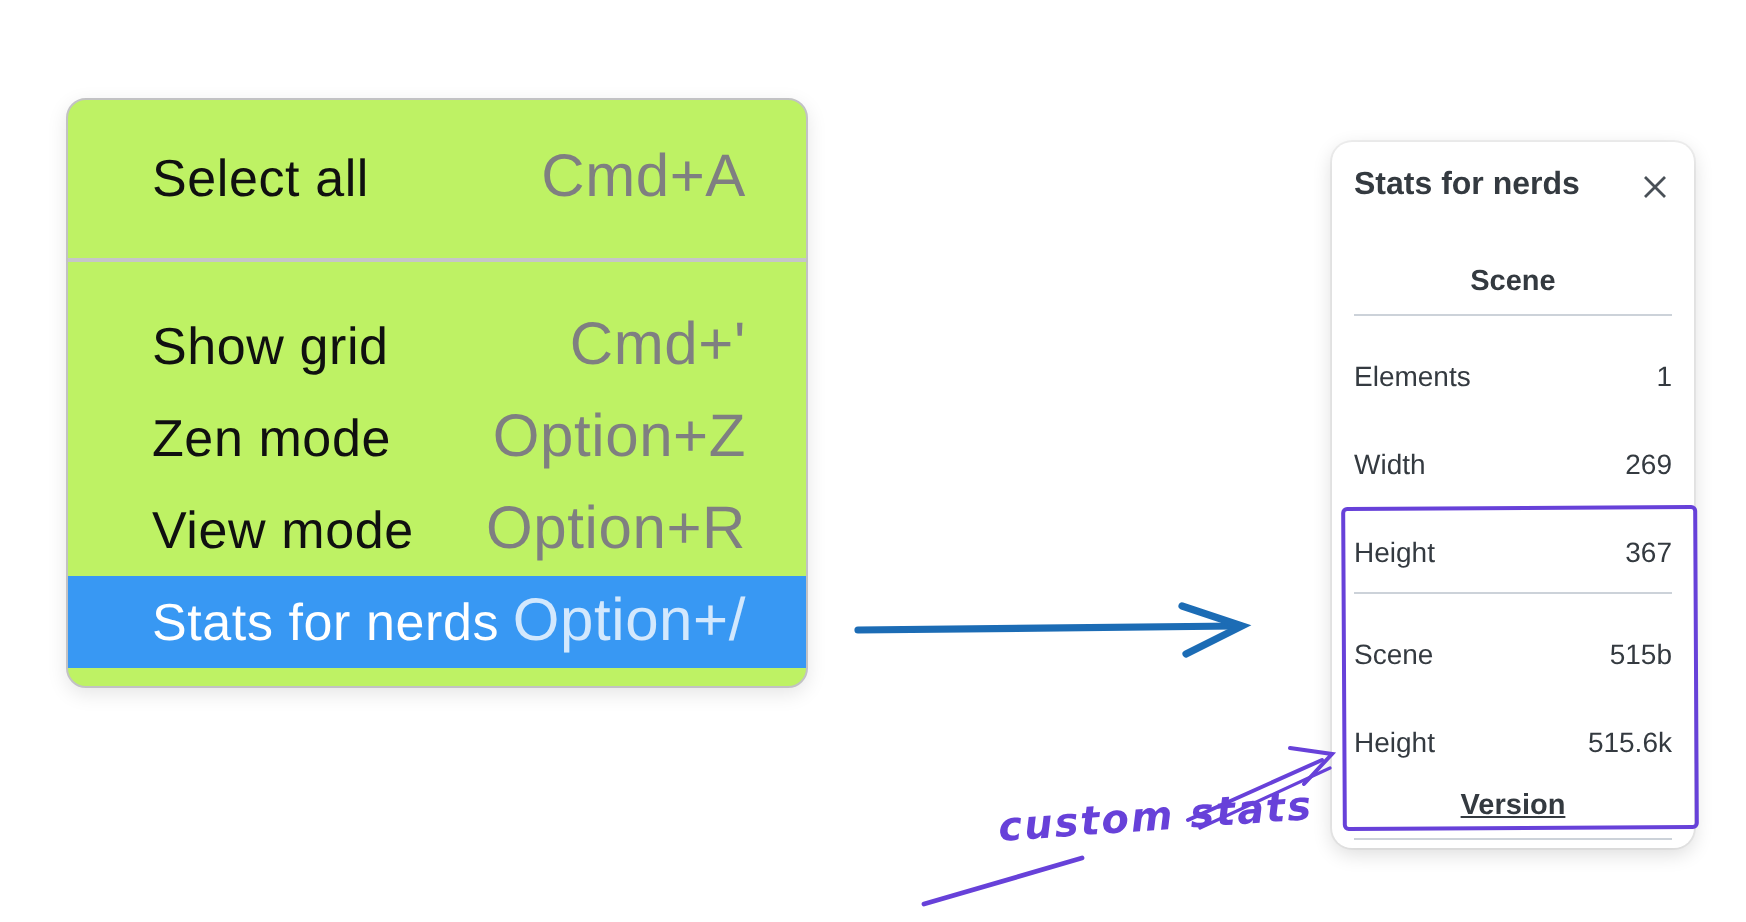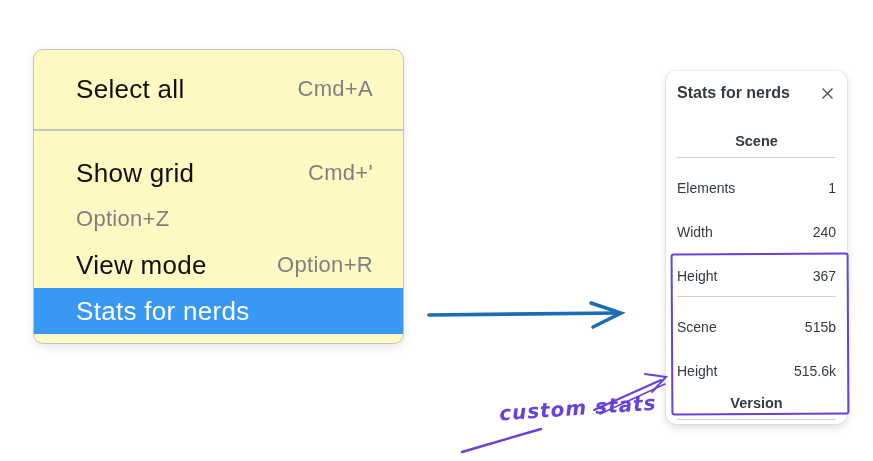--- a/index.html
+++ b/index.html
@@ -15,41 +15,41 @@
     background:#ffffff;
     font-family:"Liberation Sans", sans-serif;
     overflow:hidden;
   }
 
   
   .context-menu{
     position:absolute;
     left:33px; top:49px;
     width:371px; height:295px;
-    background:#fef9c3;
+    background:#bef264;
     border:1px solid #c2c2c4;
     border-radius:10px;
     box-shadow:0 3px 10px rgba(0,0,0,.10);
     padding-top:16px;
     overflow:hidden;
   }
   .menu-item{
     height:46px;
     display:flex;
     align-items:center;
     justify-content:space-between;
     padding:0 30px 0 42px;
     font-size:26px;
     letter-spacing:.3px;
     color:#101010;
     cursor:default;
   }
   .menu-item .shortcut{
     color:#7f7f81;
-    font-size:22px;
+    font-size:30px;
   }
   .menu-item.highlighted{
     background:var(--highlight);
     color:#ffffff;
   }
   .menu-item.highlighted .shortcut{
     color:rgba(255,255,255,.78);
   }
   .menu-separator{
     height:2px;
@@ -86,21 +86,21 @@
     color:#495057;
   }
   .section-heading{
     font-size:14.5px;
     font-weight:700;
     text-align:center;
     line-height:20px;
   }
   .h-scene{margin-top:28px;}
   .h-storage{margin-top:10px;}
-  .h-version{margin-top:8px;}
+  .h-version{margin-top:8px;text-decoration:underline;}
   .section-rule{
     border:none;
     border-top:1px solid #ccd2d9;
     margin-top:6px;
   }
   .stat-rows{margin-top:5px;}
   .stat-row{
     display:flex;
     justify-content:space-between;
     align-items:center;
@@ -153,28 +153,30 @@
   <div class="menu-item">
     <span class="label">Select all</span>
     <span class="shortcut">Cmd+A</span>
   </div>
   <div class="menu-separator"></div>
   <div class="menu-item">
     <span class="label">Show grid</span>
     <span class="shortcut">Cmd+'</span>
   </div>
   <div class="menu-item">
+    <span class="label">Zen mode</span>
     <span class="shortcut">Option+Z</span>
   </div>
   <div class="menu-item">
     <span class="label">View mode</span>
     <span class="shortcut">Option+R</span>
   </div>
   <div class="menu-item highlighted">
     <span class="label">Stats for nerds</span>
+    <span class="shortcut">Option+/</span>
   </div>
 </div>
 
 <div class="stats-panel">
   <div class="panel-header">
     <span class="panel-title">Stats for nerds</span>
     <button class="close-btn">
       <svg width="15" height="15" viewBox="0 0 15 15">
         <path d="M2.5 2.5 L12.5 12.5 M12.5 2.5 L2.5 12.5" stroke="#495057" stroke-width="1.4" fill="none"></path>
       </svg>
@@ -183,21 +185,21 @@
 
   <div class="section-heading h-scene">Scene</div>
   <hr class="section-rule">
   <div class="stat-rows">
     <div class="stat-row">
       <span class="stat-label">Elements</span>
       <span class="stat-value">1</span>
     </div>
     <div class="stat-row">
       <span class="stat-label">Width</span>
-      <span class="stat-value">240</span>
+      <span class="stat-value">269</span>
     </div>
     <div class="stat-row">
       <span class="stat-label">Height</span>
       <span class="stat-value">367</span>
     </div>
   </div>
 
   <hr class="section-rule">
   <div class="stat-rows">
     <div class="stat-row">

